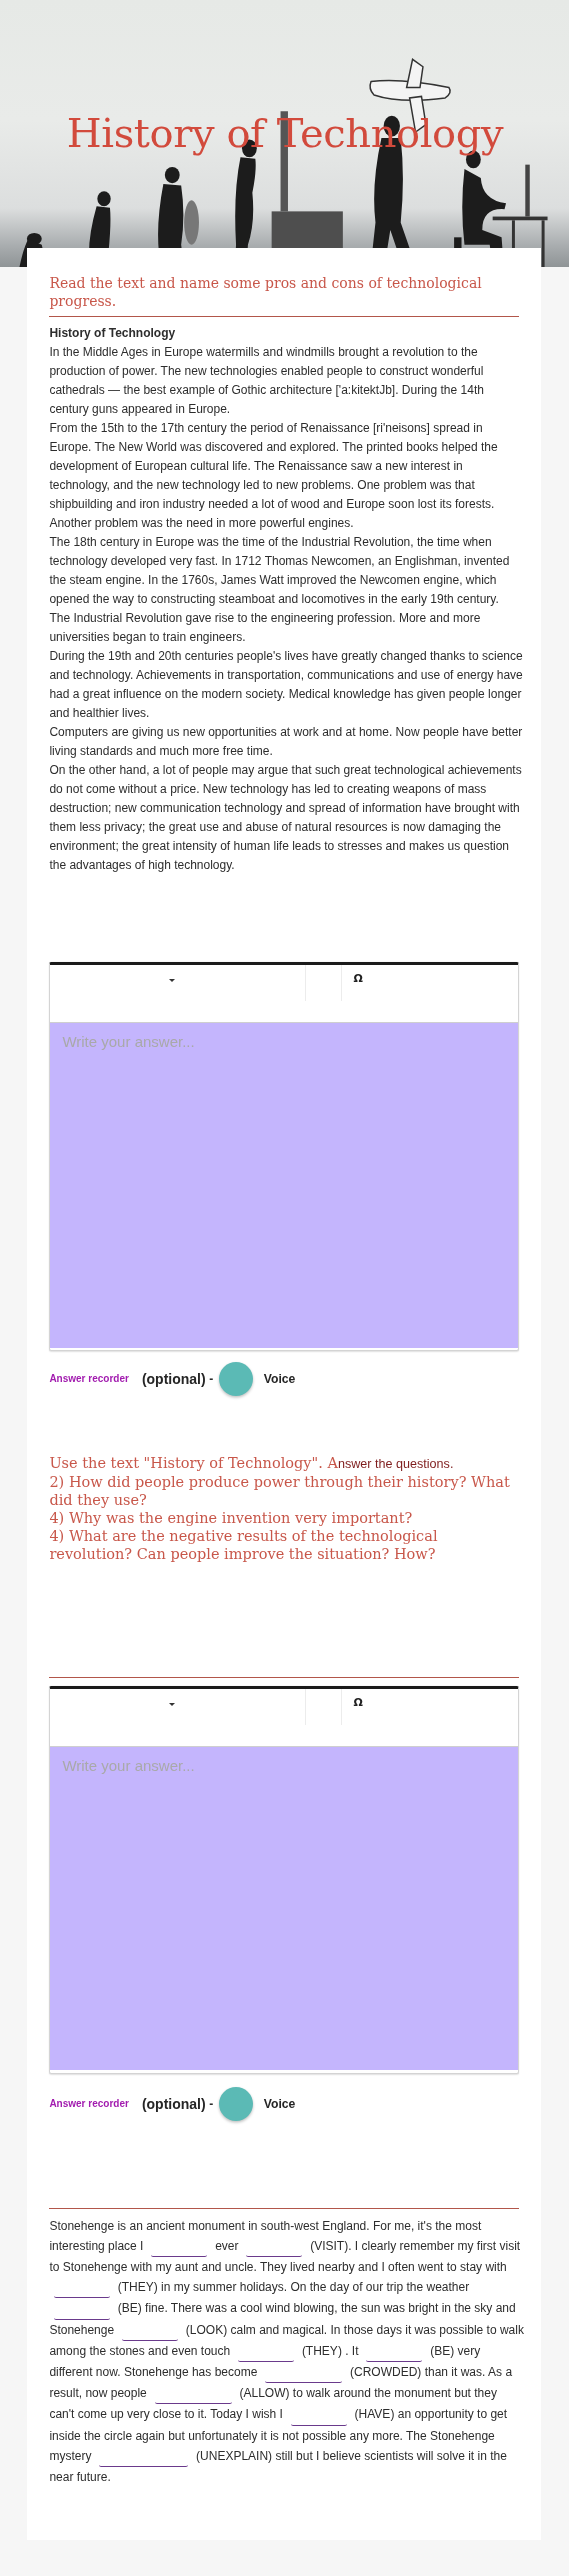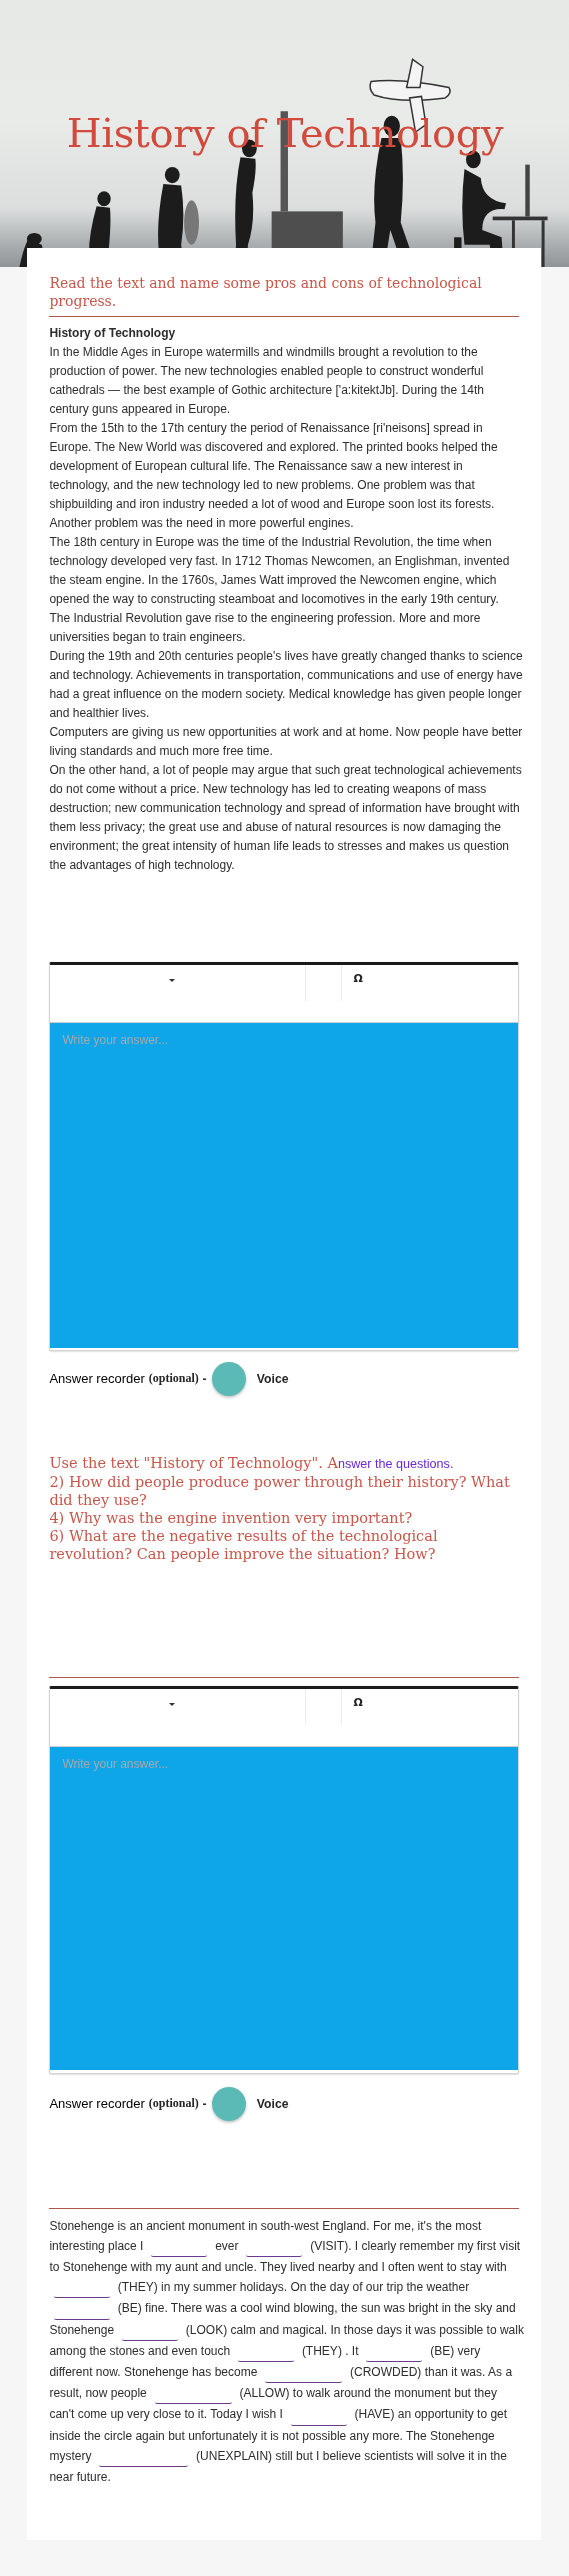--- a/index.html
+++ b/index.html
@@ -34,21 +34,21 @@
   }
   .section-title {
     position: absolute; left: 22px; width: 470px;
     font-family: "DejaVu Serif", "Liberation Serif", serif;
     color: #c8574a;
     font-size: 14px; line-height: 18px;
     font-weight: normal;
   }
   .section-title .black {
     font-family: "Liberation Sans", sans-serif;
-    color: #6d28d9;
+    color: #7f1d1d;
     font-size: 12.6px;
   }
   .rule {
     position: absolute; left: 22px; width: 470px; height: 0.7px;
     background: #b2564a;
   }
   .body-text {
     position: absolute; left: 22px; width: 475px;
     font-size: 12px; line-height: 19px; color: #2d2d2d;
   }
@@ -85,31 +85,31 @@
   .tb-omega {
     position: absolute; left: 303px; top: 7.4px;
     font-size: 11px; font-weight: bold; color: #222;
     font-family: "DejaVu Sans", sans-serif;
     cursor: pointer;
   }
   .textarea {
     display: block; width: 100%; border: none; outline: none; resize: none;
     padding: 10.4px 12px;
     font-family: "Liberation Sans", sans-serif;
-    font-size: 12px; color: #333;
-    background: #0ea5e9;
+    font-size: 15px; color: #333;
+    background: #c4b5fd;
   }
   .textarea::placeholder { color: #a9a9a9; }
   
   .recorder {
     position: absolute; left: 22px; height: 37px;
     display: flex; align-items: center;
   }
-  .recorder .label { font-weight: normal; font-size: 13px; color: #000000; }
-  .recorder .opt { font-weight: bold; font-size: 12px; color: #262626; margin-left: 4px; font-family: Liberation Serif, serif; }
+  .recorder .label { font-weight: bold; font-size: 10px; color: #a21caf; }
+  .recorder .opt { font-weight: bold; font-size: 14px; color: #262626; margin-left: 13px; }
   .recorder .dash { font-weight: bold; font-size: 12px; margin-left: 3.7px; }
   .recorder .mic {
     width: 34px; height: 34px; border-radius: 50%;
     background: #5bbab5; margin-left: 6px;
     box-shadow: 0 1.5px 3px rgba(0,0,0,0.25);
     cursor: pointer;
   }
   .recorder .voice { font-weight: bold; font-size: 12.2px; color: #262626; margin-left: 10.4px; }
   
   .gap {
@@ -216,21 +216,21 @@
     <span class="mic"></span>
     <span class="voice">Voice</span>
   </div>
 
   <div class="section-title" style="top:1206px; line-height:18px; font-size:14.5px;">
     <div>
       <span>Use the text "History of Technology". A</span><span class="black">nswer the questions.</span>
     </div>
     <div>2) How did people produce power through their history? What did they use?</div>
     <div>4) Why was the engine invention very important?</div>
-    <div>6) What are the negative results of the technological revolution? Can people improve the situation? How?</div>
+    <div>4) What are the negative results of the technological revolution? Can people improve the situation? How?</div>
   </div>
   <div class="rule" style="top:1429px;"></div>
 
   <div class="editor" style="top:1438px; height:388px;">
     <div class="toolbar">
       <div class="tb-select">
         <span></span>
         <span class="caret"></span>
       </div>
       <div class="tb-blank"></div>

